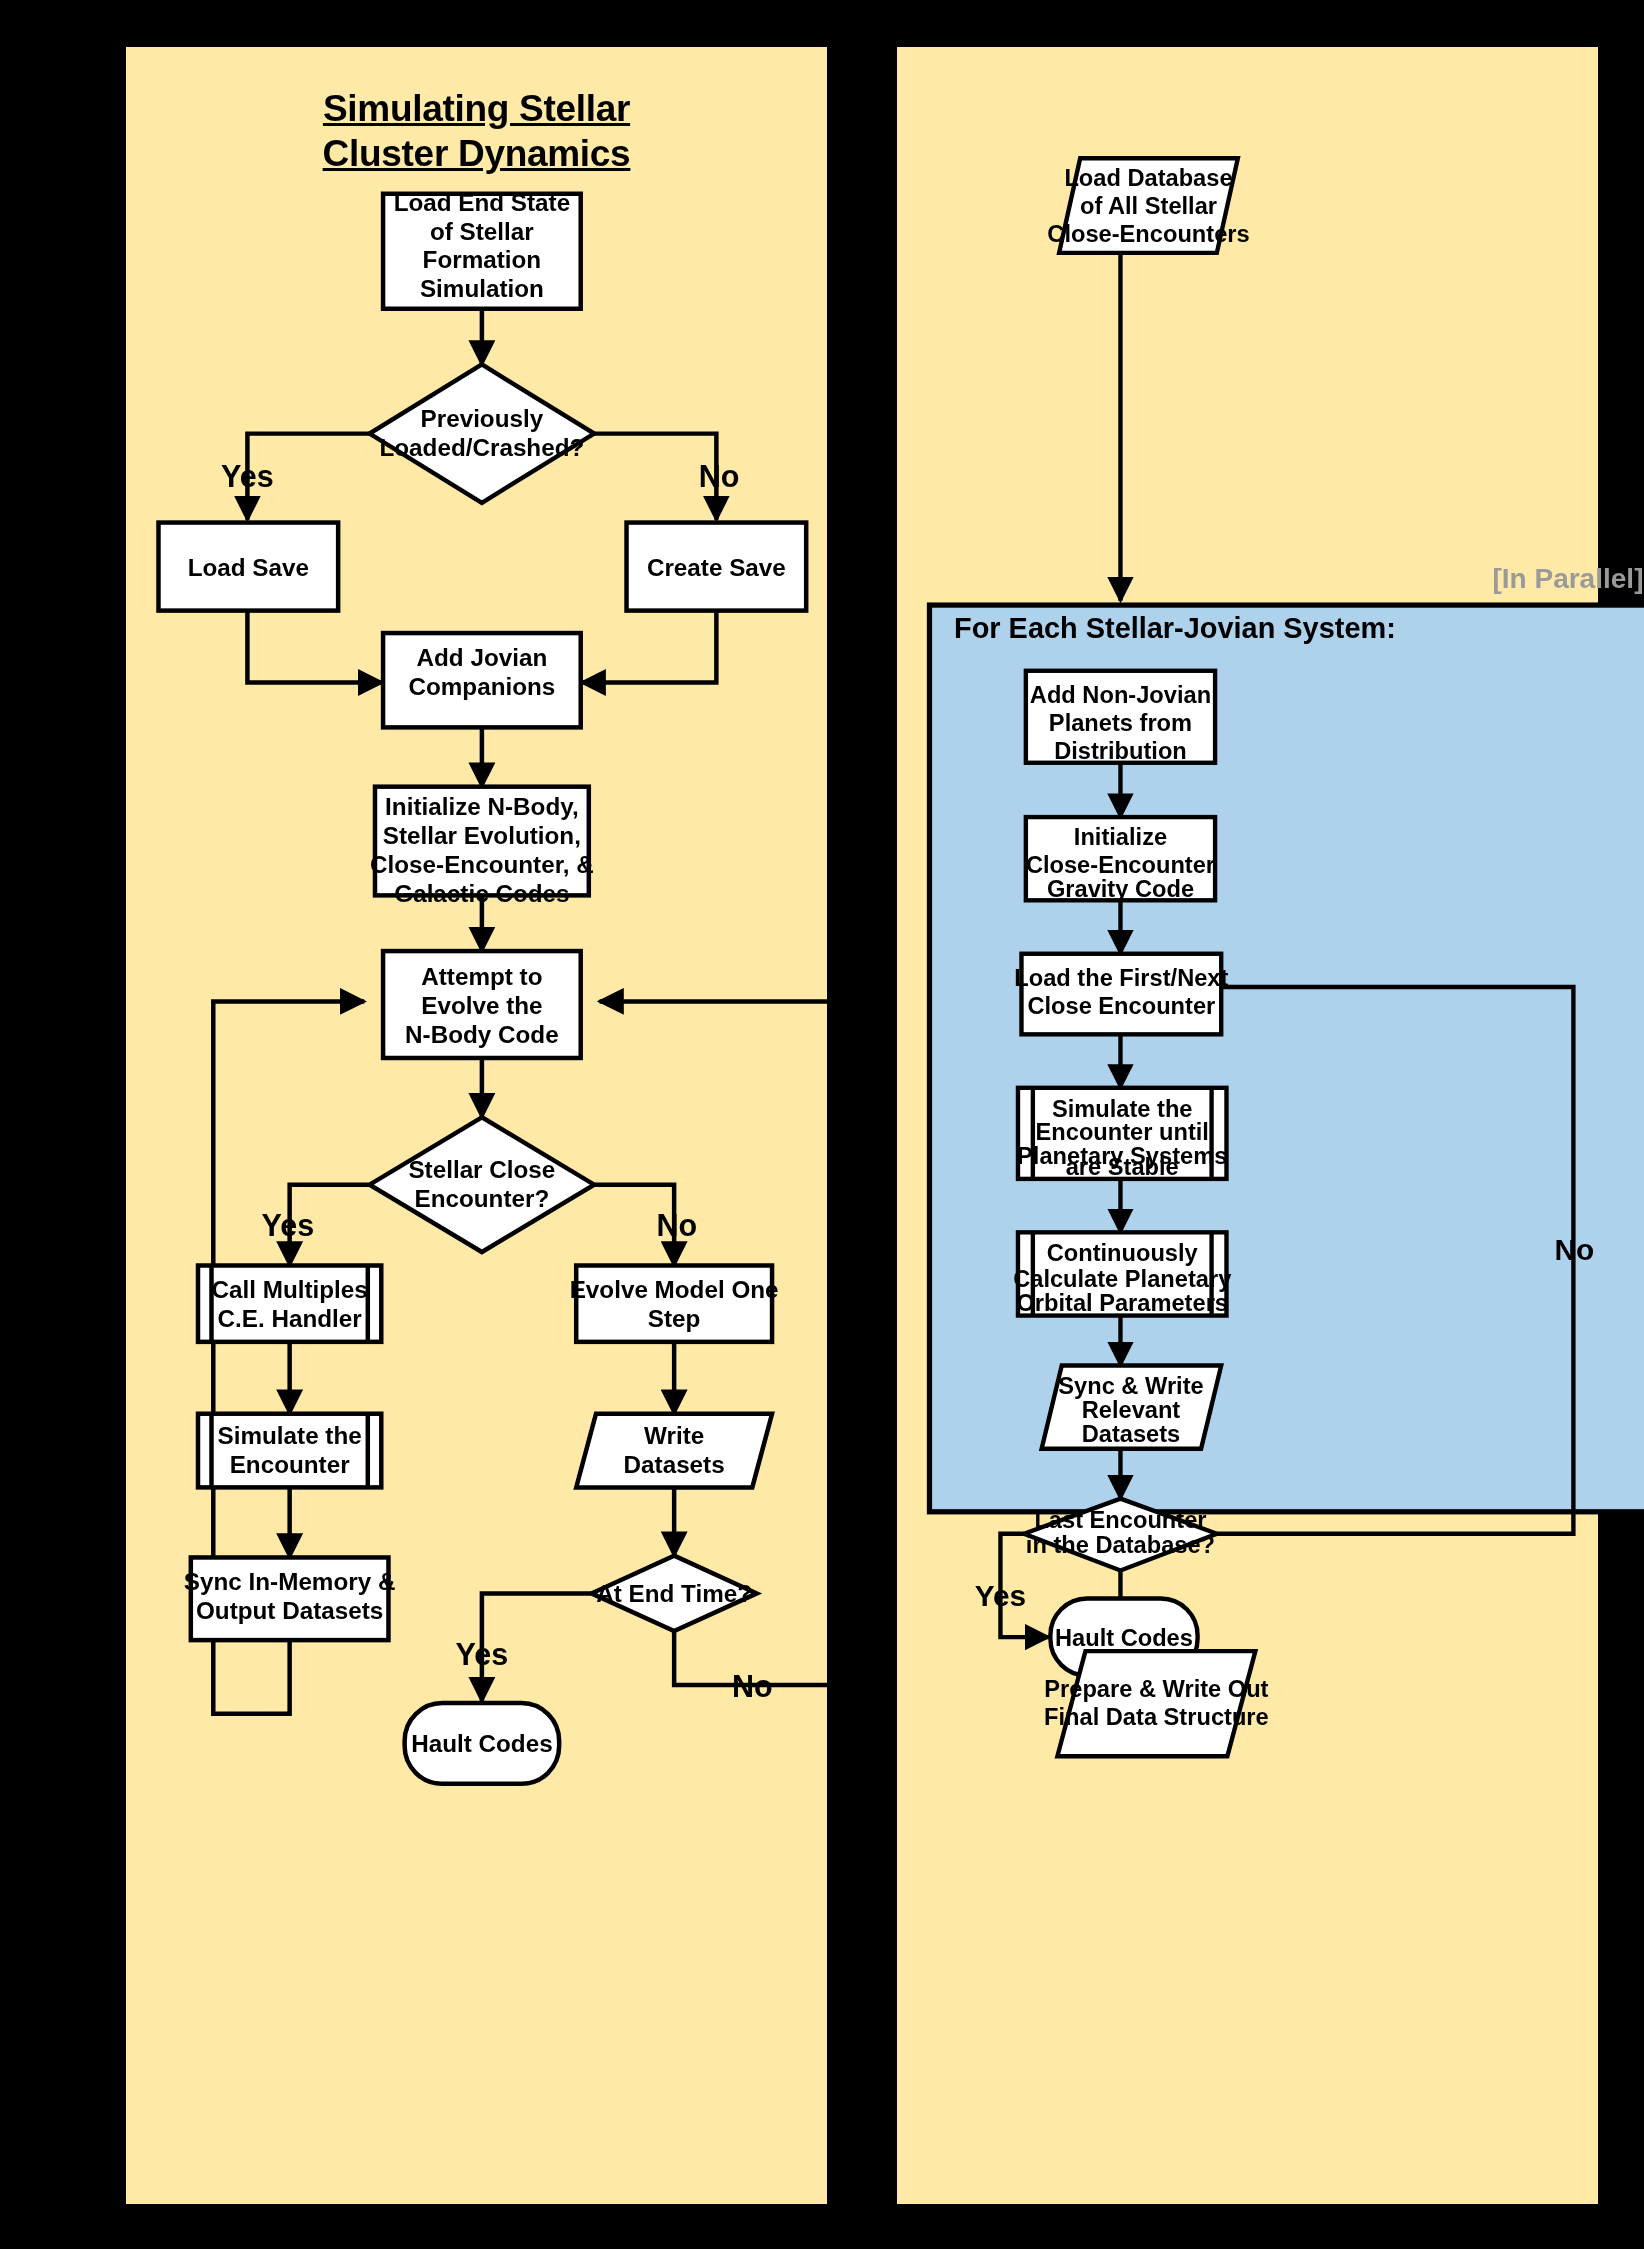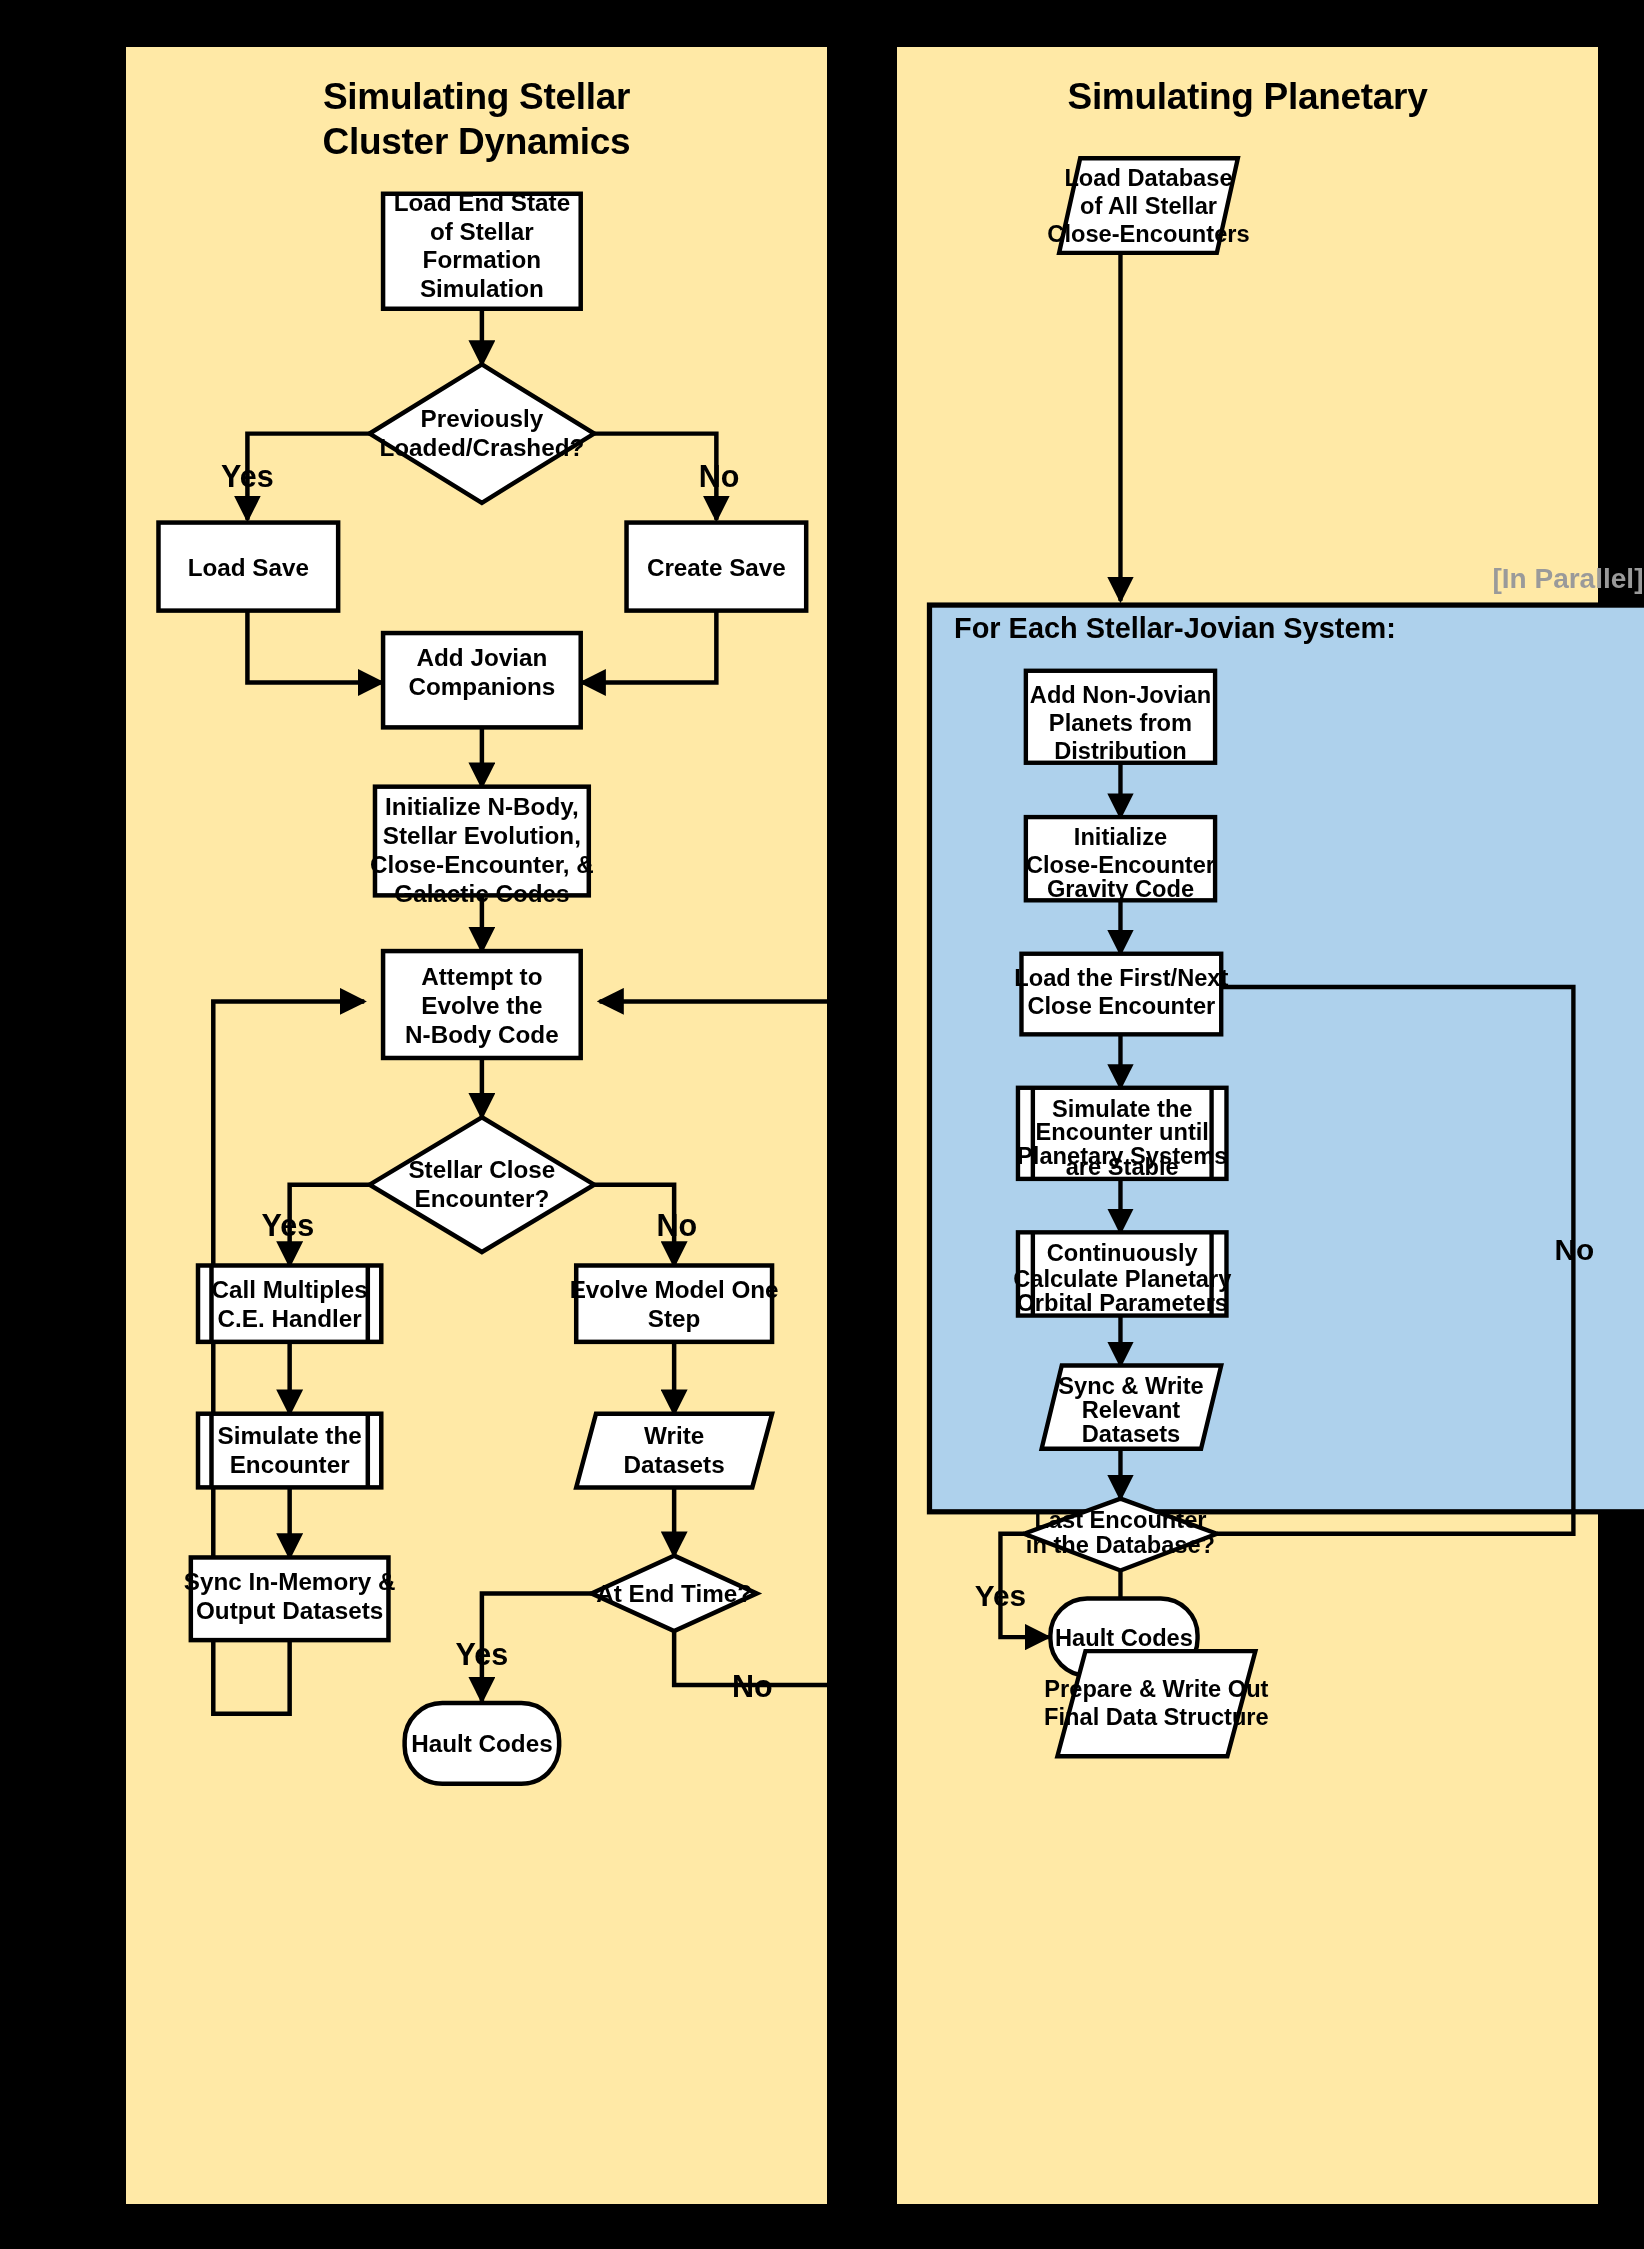--- a/index.html
+++ b/index.html
@@ -6,21 +6,21 @@
   body{width:1644px;height:2250px;position:relative;overflow:hidden;
        font-family:"Liberation Sans", sans-serif;}
   .panel{position:absolute;background:#FFE9A6;}
   #panel-left{left:126px;top:47px;width:701px;height:2157px;}
   #panel-right{left:897px;top:47px;width:701px;height:2157px;}
   .panel-title{
     position:absolute;left:0;width:100%;text-align:center;
     font-weight:bold;font-size:37px;line-height:1.22;color:#000;
     letter-spacing:-0.3px;
   }
-  #title-left{top:27px;}
+  #title-left{top:39px;text-decoration:underline;}
   #title-right{top:27px;}
   svg{position:absolute;left:0;top:0;overflow:visible;}
   .nodetext{font-family:"Liberation Sans", sans-serif;font-weight:bold;
             font-size:27px;fill:#000;text-anchor:middle;}
   .edgelabel{font-family:"Liberation Sans", sans-serif;font-weight:bold;
              font-size:34px;fill:#000;text-anchor:middle;}
   .grouplabel{font-family:"Liberation Sans", sans-serif;font-weight:bold;
               font-size:33px;fill:#000;}
   .parallel{font-family:"Liberation Sans", sans-serif;font-weight:bold;
             font-size:32px;fill:#9a9a9a;text-anchor:end;}
@@ -164,21 +164,20 @@
     <g>
       <rect class="shape" x="250" y="1742" width="172" height="90" rx="42" ry="42"></rect>
       <text class="nodetext" x="336" y="1796">Hault Codes</text>
     </g>
   </svg>
 </div>
 
 <div class="panel" id="panel-right">
 
   <div class="panel-title" id="title-right">
-    <div>Simulating Planetary</div>
   </div>
 
   <svg width="701" height="1647" viewBox="130 110 800 1880" preserveAspectRatio="xMidYMin meet" style="top: 85px; left: 0px;">
     <defs>
       <marker id="arrR" viewBox="0 0 10 10" refX="9" refY="5" markerWidth="6" markerHeight="6" orient="auto-start-reverse">
         <path d="M0,0 L10,5 L0,10 z" fill="#000"></path>
       </marker>
     </defs>
 
     <rect class="group-box" x="167" y="650" width="825" height="1035"></rect>

